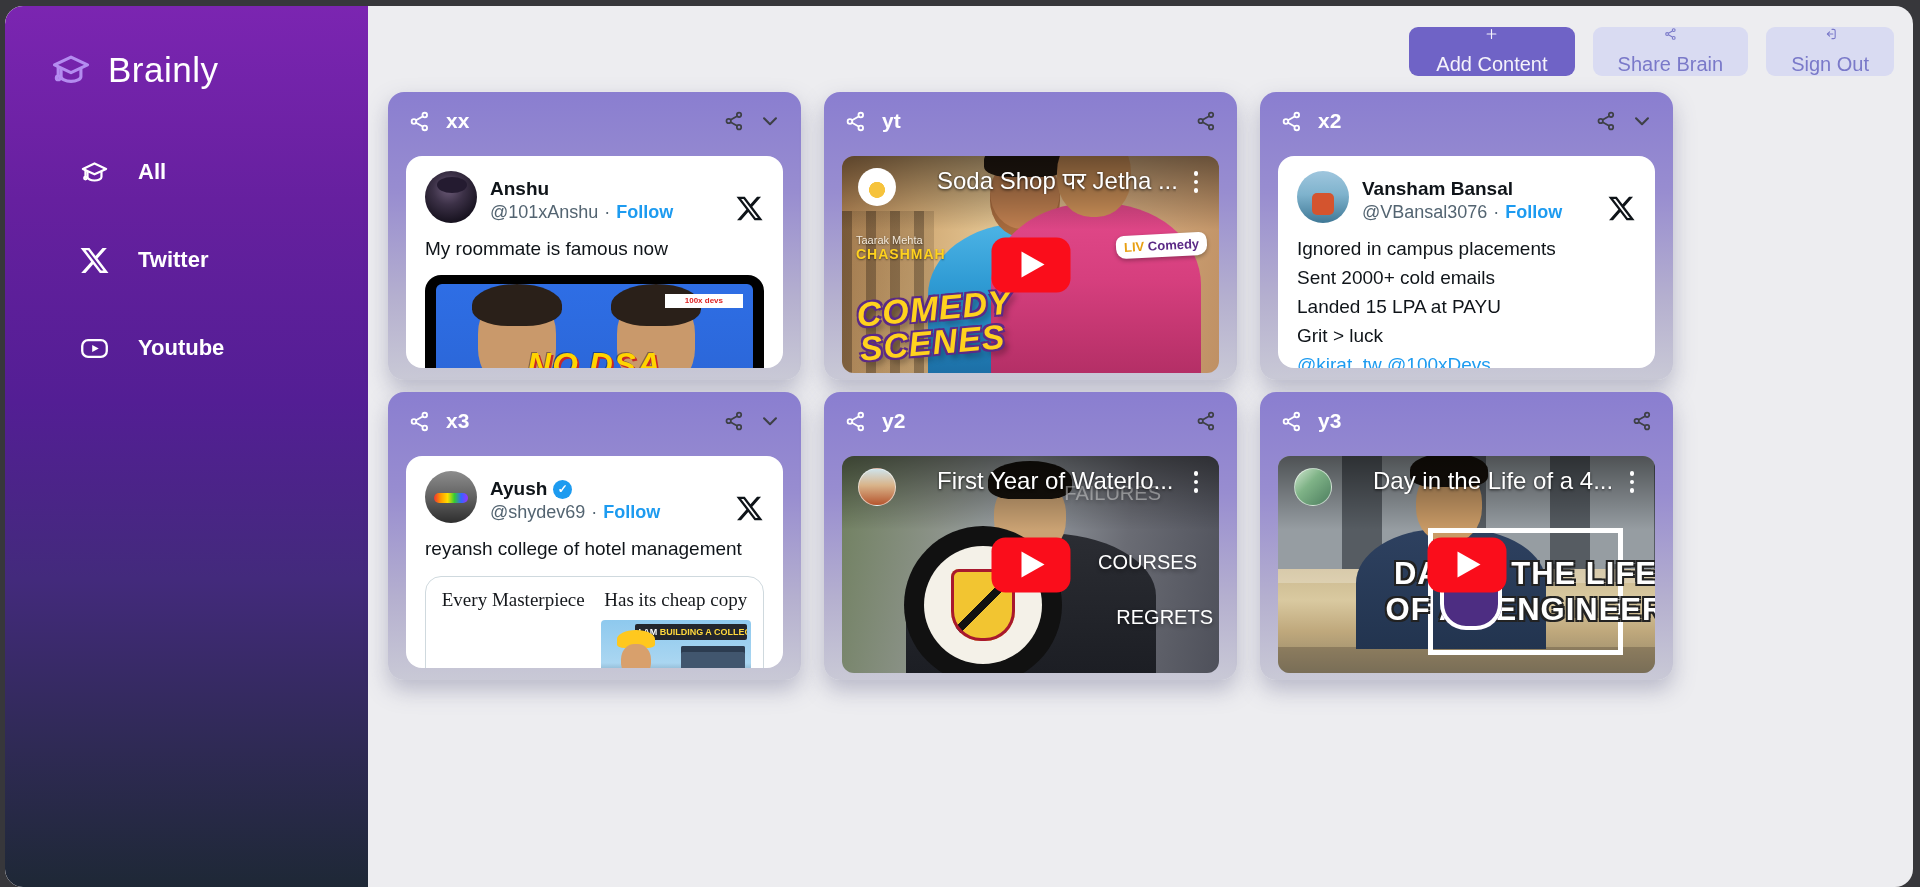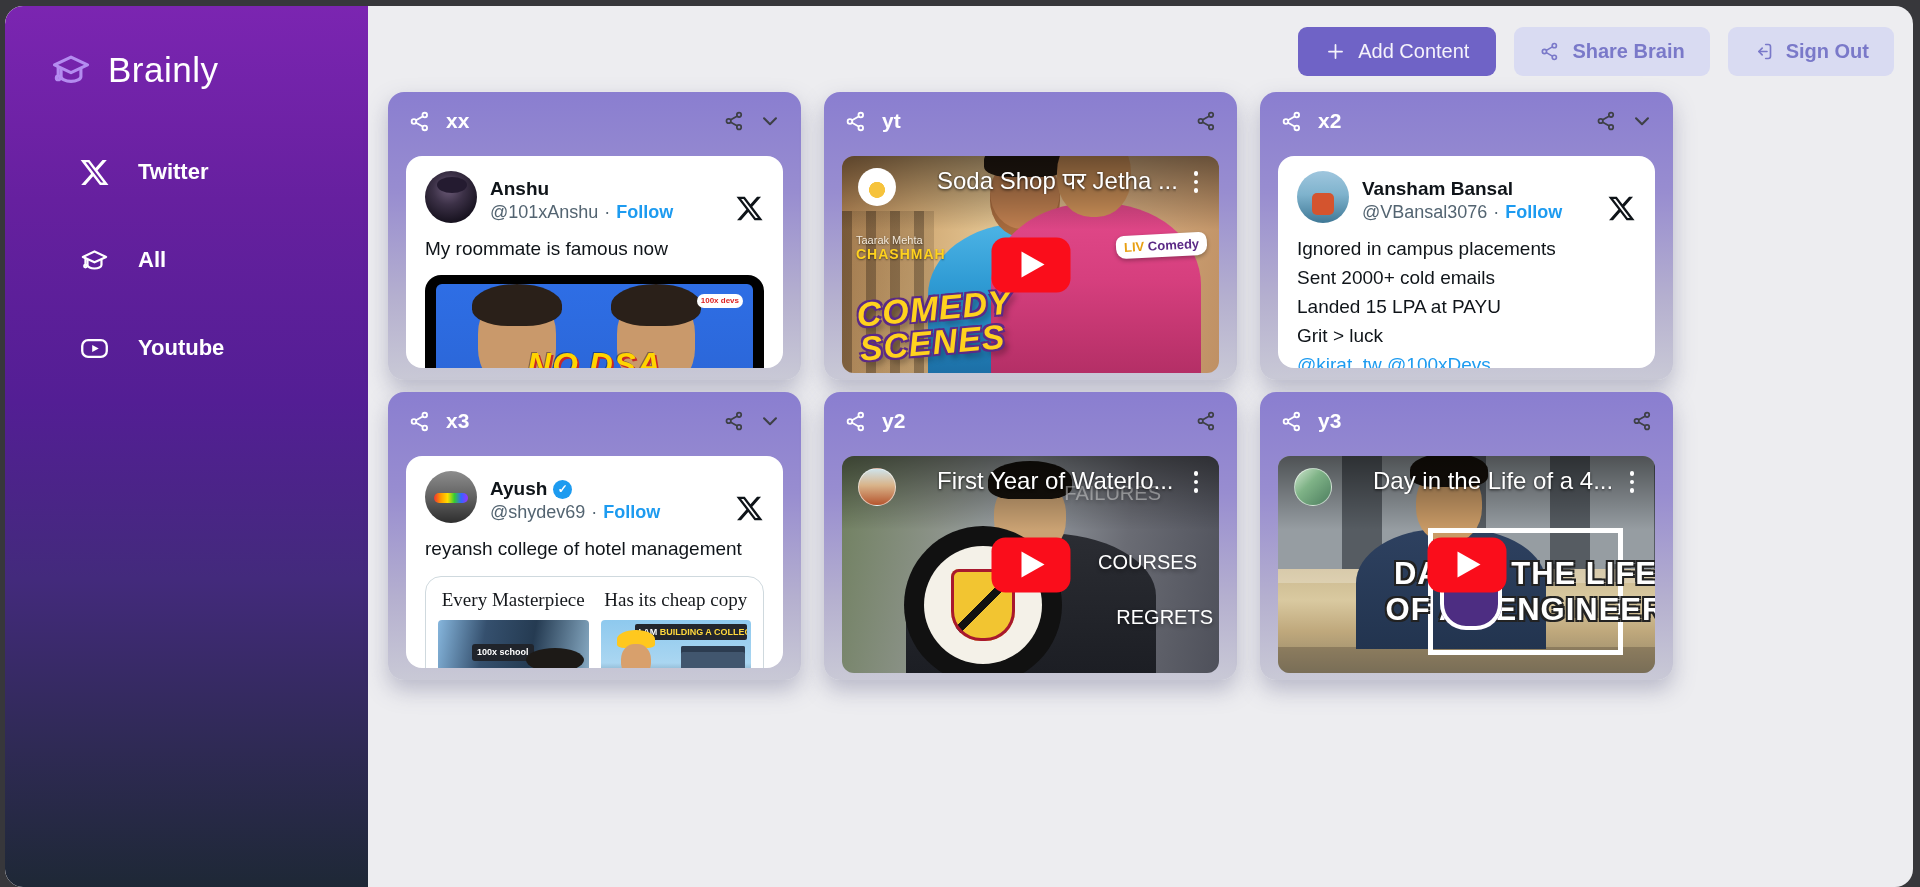--- a/index.html
+++ b/index.html
@@ -19,24 +19,24 @@
   .nav { margin-top:58px; }
   .nav-item { display:flex; align-items:center; gap:28px; height:44px; padding-left:74px;
               margin-bottom:44px; cursor:pointer; }
   .nav-item svg { width:31px; height:31px; color:#fff; }
   .nav-label { color:#fff; font-size:22px; font-weight:600; }
 
   
   .content { position:absolute; left:363px; top:0; right:0; bottom:0; }
   .topbar { position:absolute; top:21px; right:19px; display:flex; gap:18px; }
   .btn { display:flex; align-items:center; gap:12px; height:49px; border:none;
-         border-radius:9px; font-size:20px; font-family:inherit; cursor:pointer; }
+         border-radius:9px; font-size:20px; font-family:inherit; cursor:pointer;flex-direction:column; }
   .btn svg { width:21px; height:21px; }
   .btn-primary { background:#6f63c6; color:#f5f3fb; padding:0 27px; }
-  .btn-light { background:#d9dbf2; color:#7a79c9; padding:0 25px;font-weight:bold; }
+  .btn-light { background:#d9dbf2; color:#7a79c9; padding:0 25px; }
 
   .grid { position:absolute; left:20px; top:86px; display:grid;
           grid-template-columns:repeat(3,413px); gap:12px 23px; }
 
   .card { position:relative; width:413px; height:288px; border-radius:16px; overflow:hidden;
     background:linear-gradient(180deg,#8a7ed0 0%, #988dd0 35%, #b5b0cf 72%, #c9c9d6 100%);
     box-shadow:0 10px 22px rgba(90,90,130,.35); }
   .card-header { display:flex; align-items:center; padding:17px 20px 0 20px; }
   .card-header .share-l { width:23px; height:23px; color:#fff; }
   .card-title { margin-left:15px; color:#fff; font-size:21px; font-weight:700; }
@@ -70,22 +70,22 @@
   .media-nodsa { margin-top:12px; background:#000; border-radius:16px; height:160px; padding:9px 11px; }
   .media-nodsa .pic { position:relative; height:100%; border-radius:6px; overflow:hidden;
      background:linear-gradient(180deg,#2e6ee5 0%, #2a63d2 100%); }
   .nodsa-head { position:absolute; top:8px; width:78px; height:95px; border-radius:44% 44% 40% 40%;
      background:#c9996b; }
   .nodsa-head::before { content:""; position:absolute; left:-6px; top:-8px; width:90px; height:42px;
      border-radius:50% 50% 40% 40%; background:#2a2019; }
   .nodsa-text { position:absolute; left:0; right:0; top:62px; text-align:center;
      font-size:33px; font-weight:900; font-style:italic; color:#ffd400;
      text-shadow:2px 2px 0 #c62828, -1px -1px 0 rgba(0,0,0,.35); letter-spacing:1px; }
-  .nodsa-badge { position:absolute; right:10px; top:10px; background:#fff; border-radius:7px;
-     padding:3px 4px; font-size:8px; font-weight:700; color:#d22; line-height:8px; text-align:left; }
+  .nodsa-badge { position:absolute; right:10px; top:10px; background:#fff; border-radius:0;
+     padding:3px 20px; font-size:8px; font-weight:700; color:#d22; line-height:8px; text-align:left; }
 
   .media-copy { margin-top:13px; border:1px solid #cfd9de; border-radius:16px; background:#fff;
      padding:12px 12px; display:flex; gap:12px; height:150px; }
   .copy-col { flex:1; min-width:0; }
   .copy-caption { font-family:"Liberation Serif", serif; font-size:19px; color:#15181c; text-align:center; white-space:nowrap; }
   .copy-img { position:relative; margin-top:9px; height:78px; border-radius:4px; overflow:hidden; }
   .copy-img.left { background:linear-gradient(100deg,#86b6dd 0%, #35506e 30%, #253b52 60%, #8fb3cc 100%); }
   .copy-badge { position:absolute; left:34px; top:24px; background:#20242b; color:#fff; font-size:9px;
      font-weight:700; padding:4px 5px; border-radius:3px; line-height:9px; text-align:center; }
   .copy-face { position:absolute; right:8px; bottom:-14px; width:52px; height:58px; border-radius:50% 50% 40% 40%; background:#caa27a; }
@@ -200,33 +200,33 @@
       <svg viewBox="0 0 24 24" fill="none" stroke="currentColor" stroke-width="1.7" stroke-linejoin="round" stroke-linecap="round">
         <path d="M3 9.2 12 5l9 4.2-9 4.2z"></path>
           <path d="M6.6 11.4v4.1c0 1.5 2.4 2.7 5.4 2.7s5.4-1.2 5.4-2.7v-4.1"></path>
         <path d="M5 10.4v4.8"></path>
           <circle cx="5" cy="16.3" r="1"></circle>
       </svg>
       <span class="logo-text">Brainly</span>
     </div>
     <nav class="nav">
       <div class="nav-item">
-        <svg viewBox="0 0 24 24" fill="currentColor">
-          <path d="M18.244 2.25h3.308l-7.227 8.26 8.502 11.24H16.17l-5.214-6.817L4.99 21.75H1.68l7.73-8.835L1.254 2.25H8.08l4.713 6.231zm-1.161 17.52h1.833L7.084 4.126H5.117z"></path>
-        </svg>
-        <span class="nav-label">Twitter</span>
-      </div>
-      <div class="nav-item">
         <svg viewBox="0 0 24 24" fill="none" stroke="currentColor" stroke-width="1.7" stroke-linejoin="round" stroke-linecap="round">
           <path d="M3 9.2 12 5l9 4.2-9 4.2z"></path>
             <path d="M6.6 11.4v4.1c0 1.5 2.4 2.7 5.4 2.7s5.4-1.2 5.4-2.7v-4.1"></path>
           <path d="M5 10.4v4.8"></path>
             <circle cx="5" cy="16.3" r="1"></circle>
         </svg>
         <span class="nav-label">All</span>
+      </div>
+      <div class="nav-item">
+        <svg viewBox="0 0 24 24" fill="currentColor">
+          <path d="M18.244 2.25h3.308l-7.227 8.26 8.502 11.24H16.17l-5.214-6.817L4.99 21.75H1.68l7.73-8.835L1.254 2.25H8.08l4.713 6.231zm-1.161 17.52h1.833L7.084 4.126H5.117z"></path>
+        </svg>
+        <span class="nav-label">Twitter</span>
       </div>
       <div class="nav-item">
         <svg viewBox="0 0 24 24" fill="none" stroke="currentColor" stroke-width="1.8">
           <rect x="2.5" y="5.5" width="19" height="13" rx="4.5"></rect>
             <path d="M10.2 9.2l5.1 2.8-5.1 2.8z" fill="currentColor" stroke="none"></path>
         </svg>
         <span class="nav-label">Youtube</span>
       </div>
     </nav>
   </aside>
@@ -436,24 +436,20 @@
               </div>
             </div>
             <svg class="x-logo" viewBox="0 0 24 24" fill="currentColor">
                 <path d="M18.244 2.25h3.308l-7.227 8.26 8.502 11.24H16.17l-5.214-6.817L4.99 21.75H1.68l7.73-8.835L1.254 2.25H8.08l4.713 6.231zm-1.161 17.52h1.833L7.084 4.126H5.117z"></path>
               </svg>
           </div>
           <div class="tweet-text">reyansh college of hotel management</div>
           <div class="media-copy">
             <div class="copy-col">
               <div class="copy-caption">Every Masterpiece</div>
-              <div class="copy-img left">
-                <span class="copy-badge">100x school</span>
-                <span class="copy-face"></span>
-              </div>
             </div>
             <div class="copy-col">
               <div class="copy-caption">Has its cheap copy</div>
               <div class="copy-img right">
                 <span class="copy-banner"><span>I AM </span><b>BUILDING A COLLEGE</b></span>
                 <span class="hat-guy">
                     <span class="hat"></span>
                     <span class="face"></span>
                   </span>
                 <span class="copy-building"></span>

